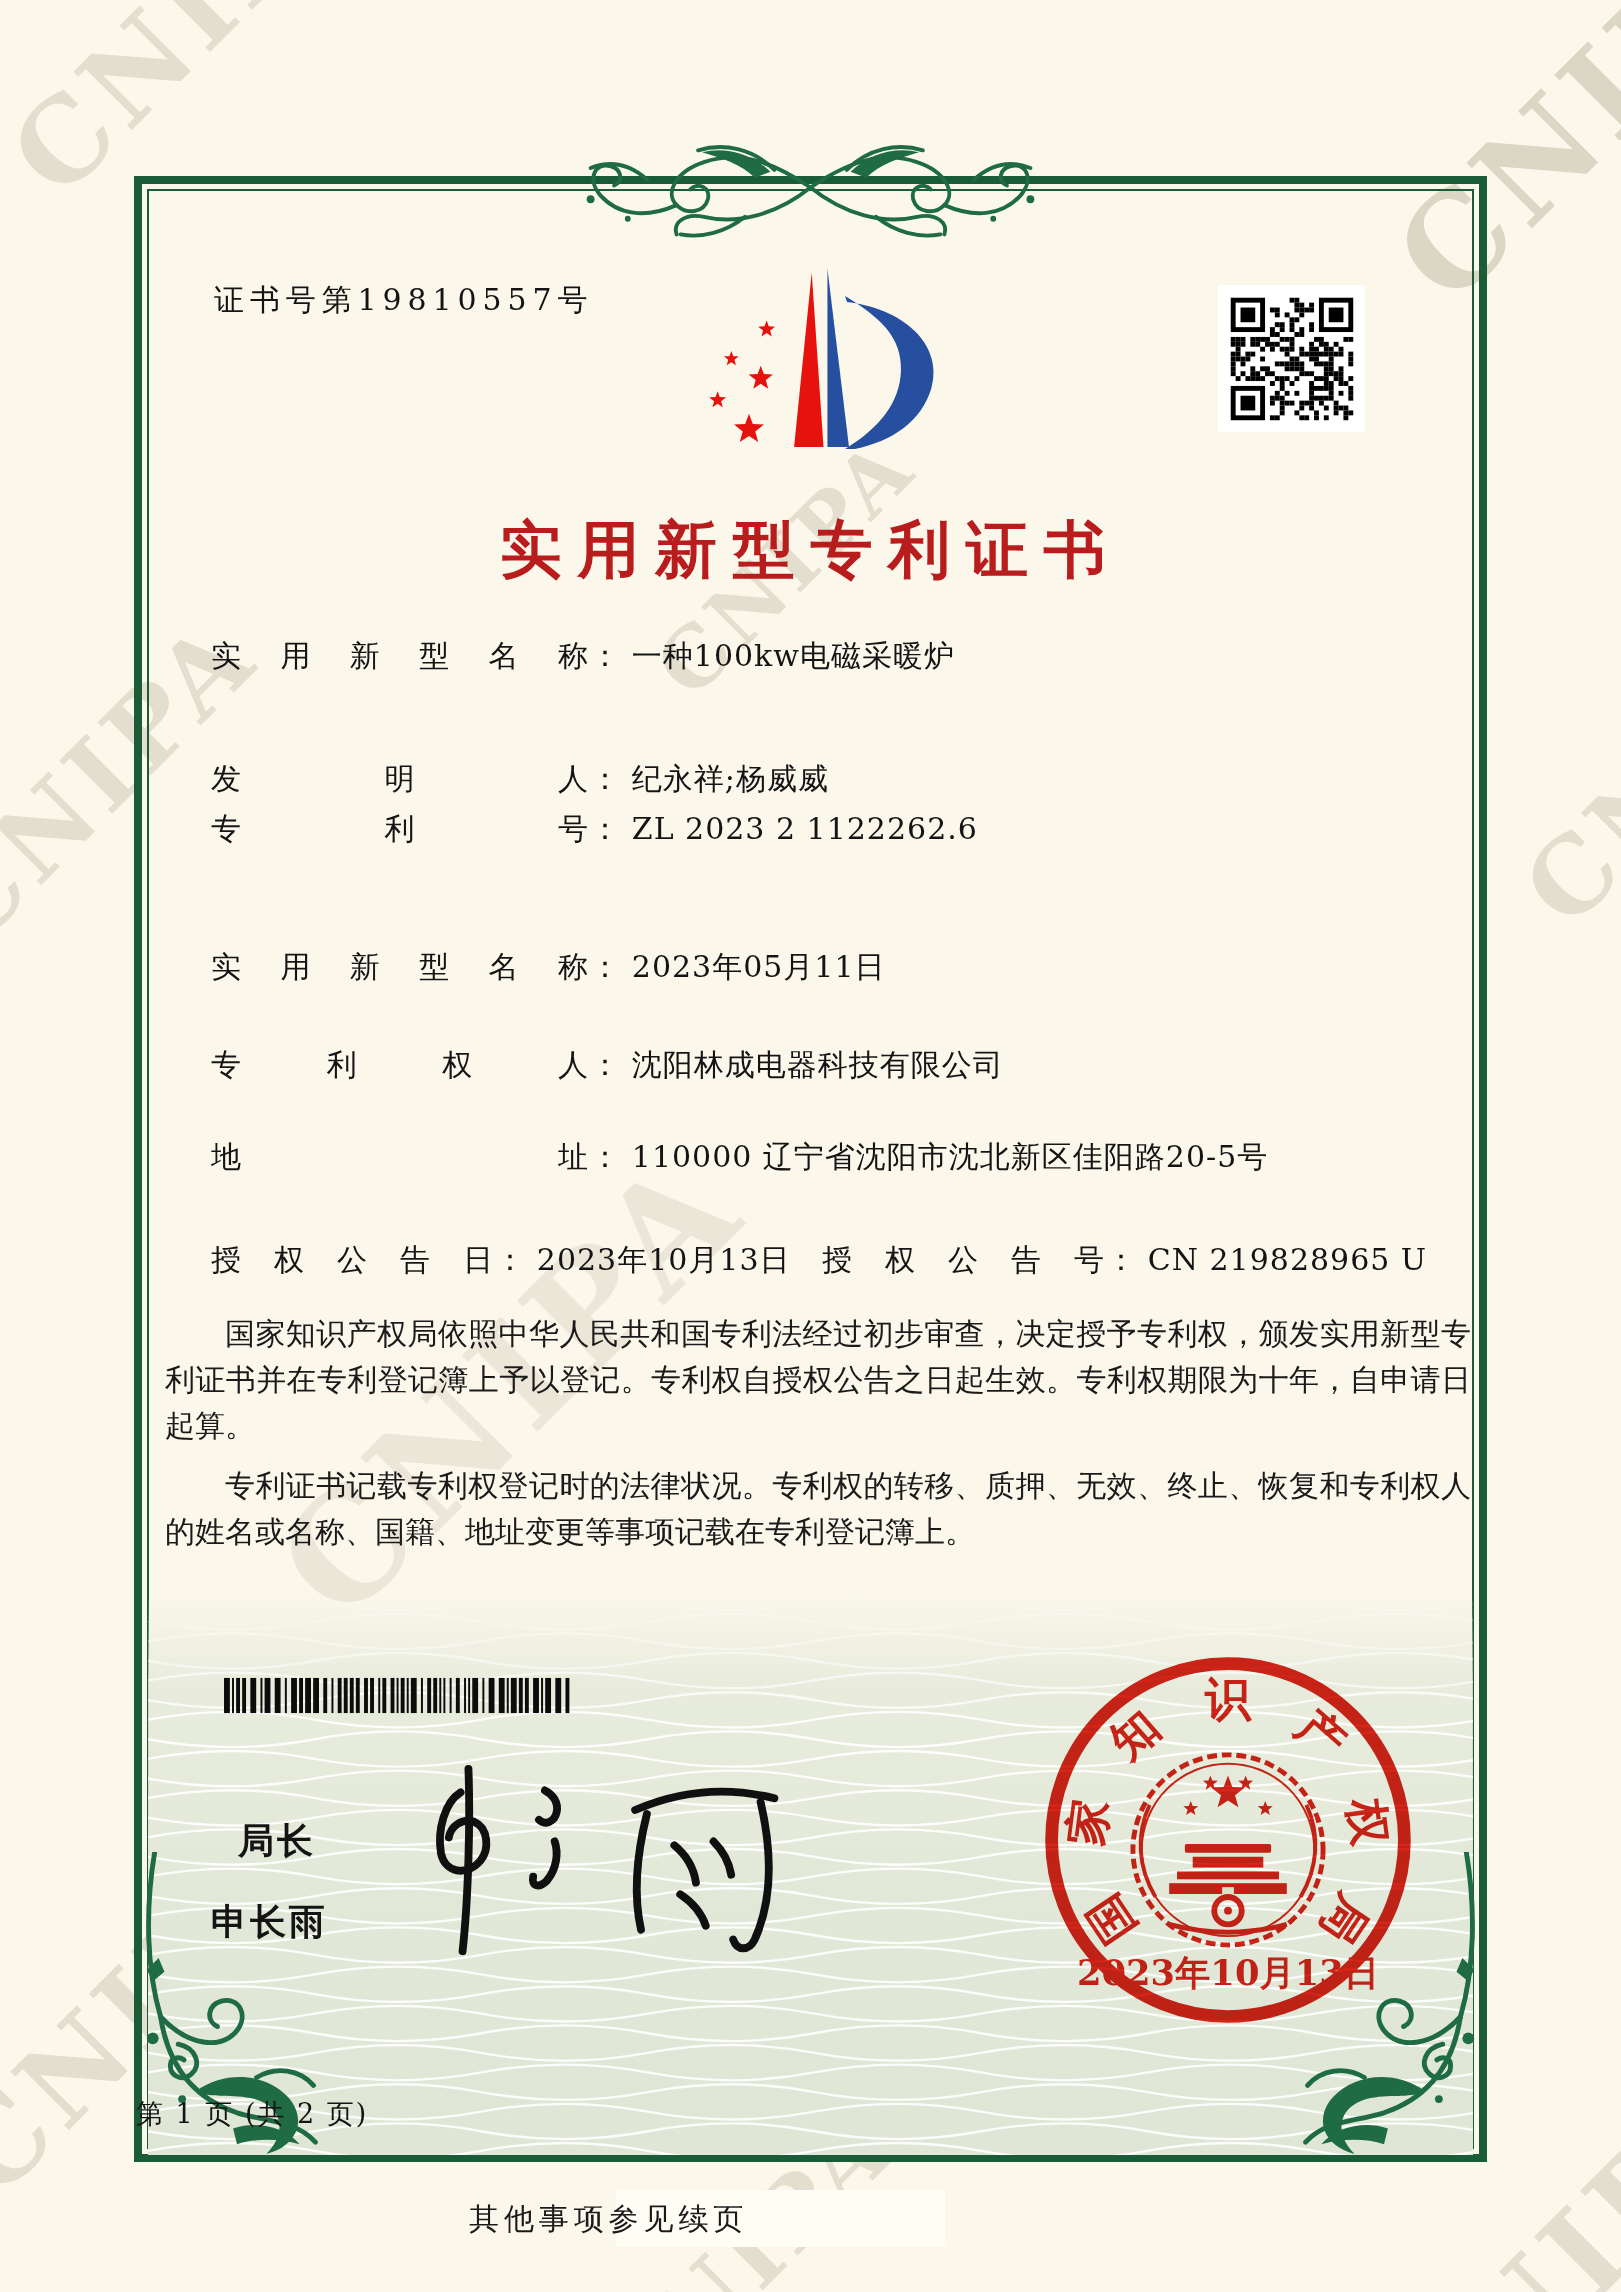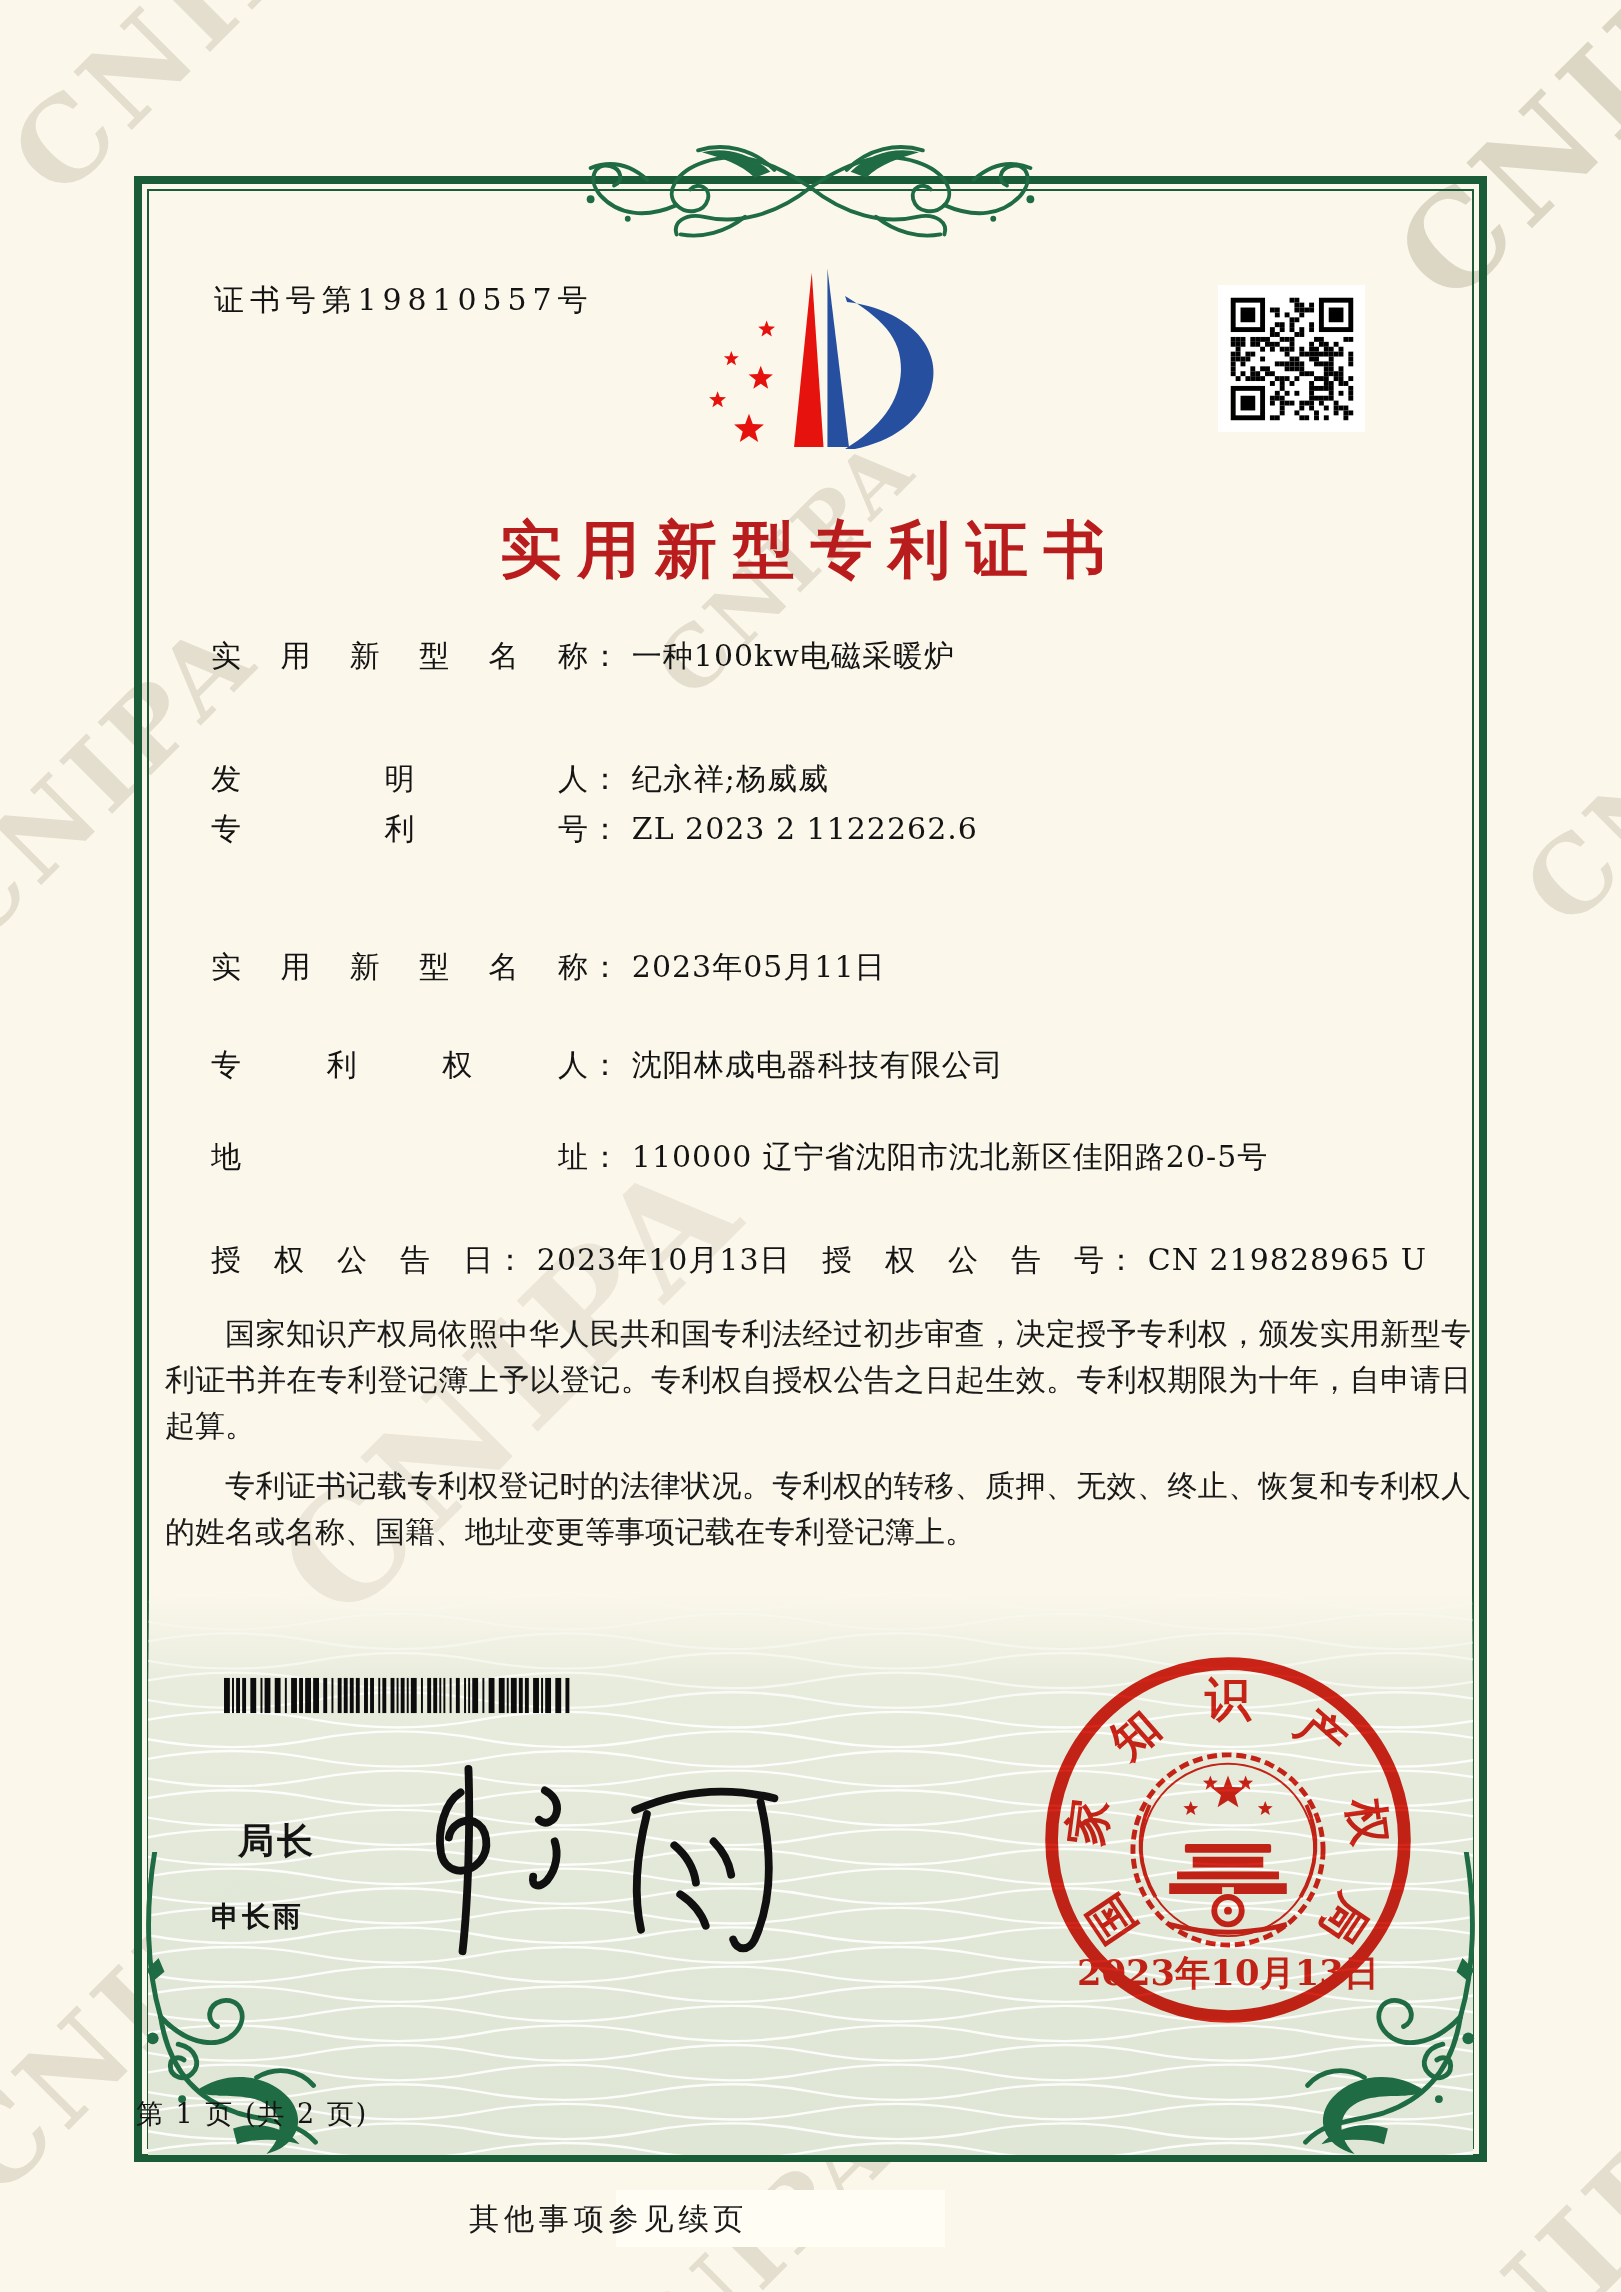--- a/index.html
+++ b/index.html
@@ -45,21 +45,21 @@
   }
   .body-text p{
     margin:0 0 13.7px 0; font-size:30px; line-height:46px;
     text-indent:2em; text-align:justify; color:#1a1a1a;
   }
   .sig-title{
     position:absolute; left:211px; top:1817px; font-size:36px; font-weight:bold;
     font-family:"Liberation Sans", sans-serif; z-index:7; letter-spacing:2.9px;margin-left:27px;
   }
   .sig-name{
-    position:absolute; left:211px; top:1898px; font-size:28px; font-weight:bold;
+    position:absolute; left:211px; top:1898px; font-size:36px; font-weight:bold;
     font-family:"Liberation Sans", sans-serif; z-index:7; letter-spacing:2.9px;
   }
   .page-num{
     position:absolute; left:136px; top:2096px; width:1349px; text-align:left;
     font-size:27px; z-index:7; letter-spacing:2px;
   }
   .cont-strip{
     position:absolute; left:616px; top:2190px; width:329px; height:57px;
     background:#fffdf4; z-index:3;
   }

